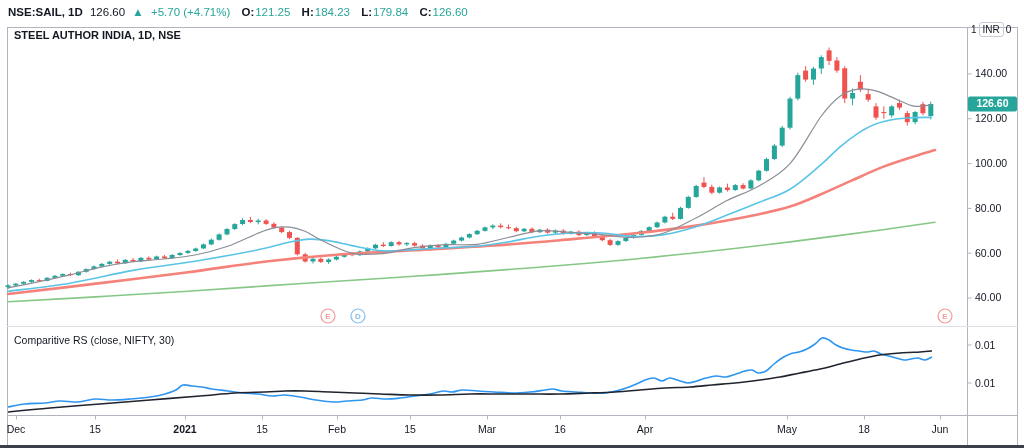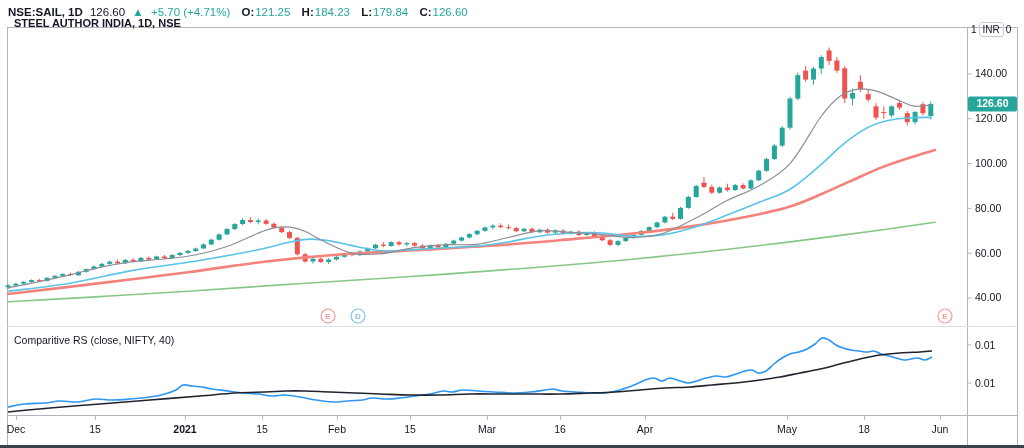--- a/index.html
+++ b/index.html
@@ -5,21 +5,21 @@
   html,body{margin:0;padding:0;background:#fff;}
   #app{position:relative;width:1024px;height:448px;background:#fff;overflow:hidden;
        font-family:"Liberation Sans",sans-serif;color:#131722;}
   #cv{position:absolute;left:0;top:0;}
   .hdr{position:absolute;left:8px;top:3px;height:18px;line-height:18px;font-size:11.5px;white-space:nowrap;}
   .hdr .b{font-weight:bold;}
   .hdr .up{color:#26a69a;}
   .hdr .tv{color:#26a69a;margin-top:40px;}
   .hdr span{margin-right:4px;text-align:center;}
   .hdr .lbl{font-weight:bold;margin-right:1px;margin-left:4px;}
-  .legend{position:absolute;left:14px;top:17px;font-size:11px;}
+  .legend{position:absolute;left:14px;top:29px;font-size:11px;}
   .legend .t{font-weight:bold;margin-bottom:3px;}
   .legend .m{font-size:10.5px;}
   .rsleg{position:absolute;left:14px;top:334px;font-size:10.5px;}
   .unit{position:absolute;left:971px;top:22px;font-size:10px;display:flex;align-items:center;color:#131722;}
   .unit .box{border:1px solid #c7cad4;border-radius:3px;padding:0 3px;margin:0 2px;line-height:13px;}
   .ax{font-family:"Liberation Sans",sans-serif;font-size:10.5px;fill:#131722;}
   .axb{font-weight:bold;}
   .badge-t{font-family:"Liberation Sans",sans-serif;font-size:10.5px;font-weight:bold;fill:#ffffff;}
   .ev{font-family:"Liberation Sans",sans-serif;font-size:8px;font-weight:bold;}
 </style>
@@ -351,20 +351,20 @@
     <span class="lbl">O:</span><span class="tv">121.25</span>
     <span class="lbl">H:</span><span class="tv">184.23</span>
     <span class="lbl">L:</span><span class="tv">179.84</span>
     <span class="lbl">C:</span><span class="tv">126.60</span>
   </div>
 
   <div class="legend">
     <div class="t">STEEL AUTHOR INDIA, 1D, NSE</div>
   </div>
 
-  <div class="rsleg">Comparitive RS (close, NIFTY, 40)</div>
+  <div class="rsleg">Comparitive RS (close, NIFTY, 30)</div>
 
   <div class="unit">
     <span>1</span>
     <span class="box">INR</span>
     <span>0</span>
   </div>
 </div>
 
 </body></html>

